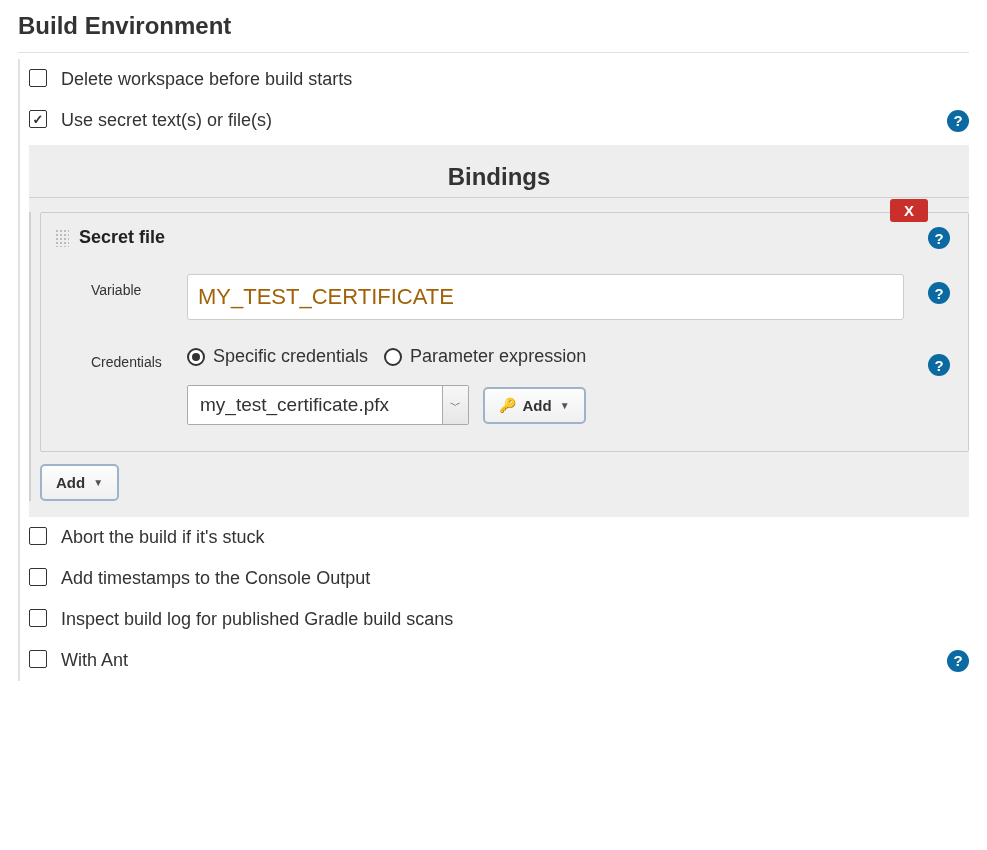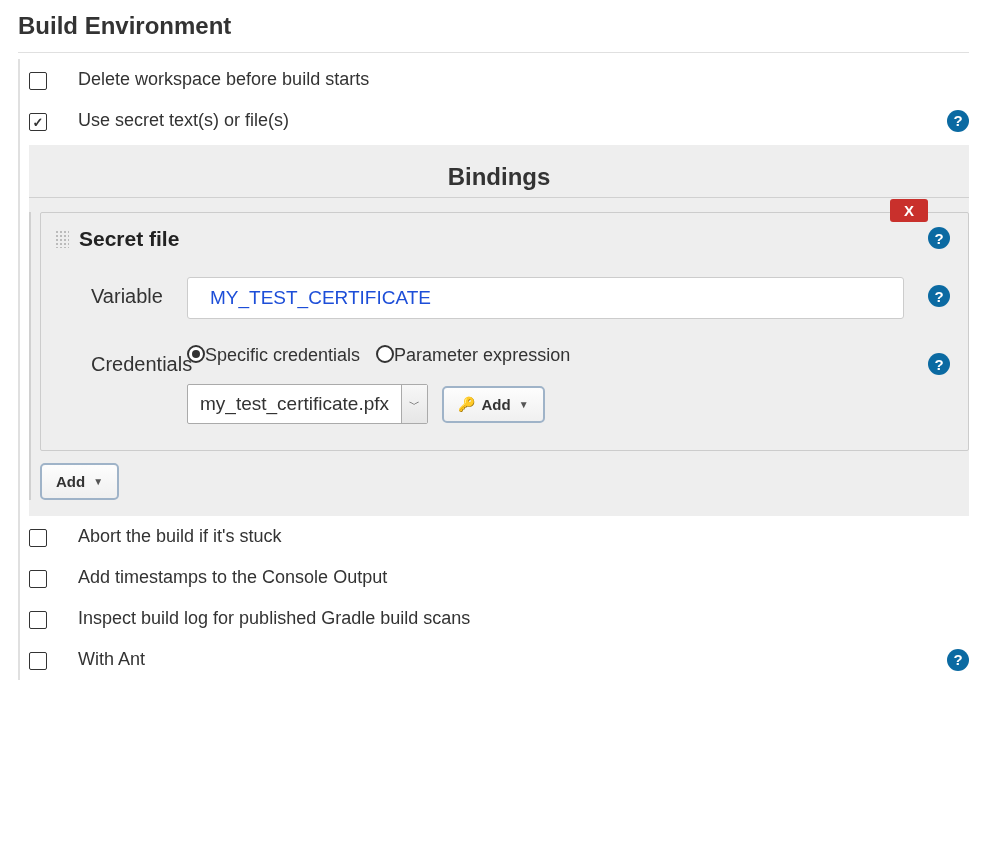--- a/index.html
+++ b/index.html
@@ -23,24 +23,23 @@
       padding-bottom: 12px;
       border-bottom: 1px solid #e0e0e0;
     }
     .left-border {
       border-left: 2px solid #e0e0e0;
       padding-left: 9px;
       margin-left: 0;
     }
     .checkbox-row {
       display: flex;
-      align-items: flex-end;
+      align-items: flex-start;
       padding: 10px 0 10px 0;
       position: relative;
-      gap: 17px;
     }
     .cbx {
       width: 18px;
       height: 18px;
       border: 1.5px solid #333;
       border-radius: 2px;
       background: #fff;
       display: inline-flex;
       align-items: center;
       justify-content: center;
@@ -108,21 +107,21 @@
     }
     .drag-handle {
       width: 14px;
       height: 18px;
       background-image: radial-gradient(#bbb 1.2px, transparent 1.2px);
       background-size: 4px 4px;
       cursor: move;
       flex-shrink: 0;
     }
     .card-title {
-      font-size: 21px;
+      font-size: 18px;
       font-weight: 700;
       color: #222;
     }
     .delete-btn {
       position: absolute;
       top: -14px;
       right: 40px;
       background: #c9302c;
       color: #fff;
       font-weight: 700;
@@ -134,48 +133,49 @@
     }
     .form-row {
       display: flex;
       align-items: flex-start;
       margin-top: 26px;
       position: relative;
       padding-right: 46px;
     }
     .form-label {
       width: 132px;
-      font-size: 20px;
+      font-size: 14px;
       color: #333;
       padding-top: 8px;
       padding-left: 36px;
       flex-shrink: 0;
     }
     .form-field {
       flex: 1;
     }
     .text-input {
       width: 100%;
-      font-size: 19px;
-      padding: 9px 22px;
+      font-size: 22px;
+      padding: 9px 10px;
       border: 1px solid #ccc;
       border-radius: 3px;
       background: #fff;
       font-family: inherit;
-      color: #1d4ed8;
+      color: #a16207;
     }
     .radio-row {
       display: flex;
       align-items: center;
       gap: 10px;
       flex-wrap: wrap;
     }
     .radio-item {
       display: flex;
-      align-items: flex-start;
+      align-items: center;
+      gap: 8px;
       margin-right: 6px;
     }
     .rad {
       width: 18px;
       height: 18px;
       border: 2px solid #333;
       border-radius: 50%;
       display: inline-flex;
       align-items: center;
       justify-content: center;
@@ -199,20 +199,21 @@
       gap: 14px;
       margin-top: 18px;
     }
     .select-wrap {
       display: flex;
       align-items: stretch;
       border: 1px solid #aaa;
       background: #fff;
       border-radius: 2px;
       height: 40px;
+      gap: 41px;
     }
     .select-display {
       padding: 0 12px;
       font-size: 19px;
       display: flex;
       align-items: center;
       cursor: pointer;
       min-width: 200px;
     }
     .select-caret {

